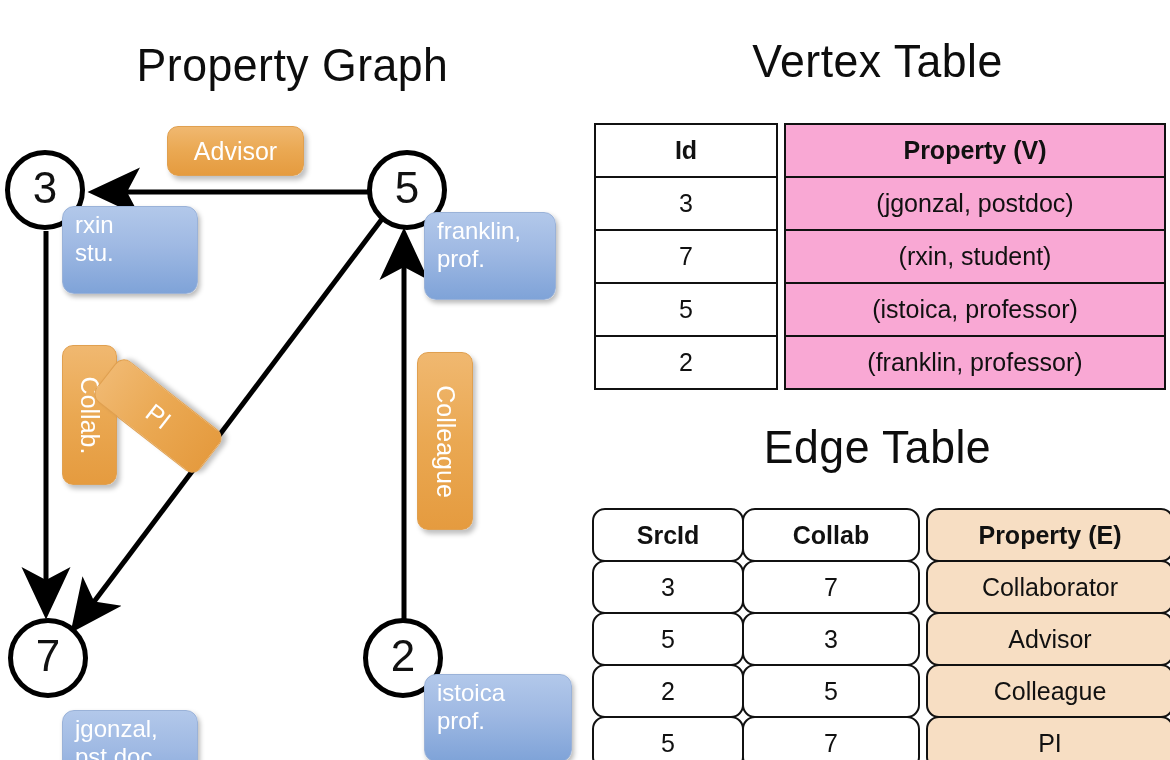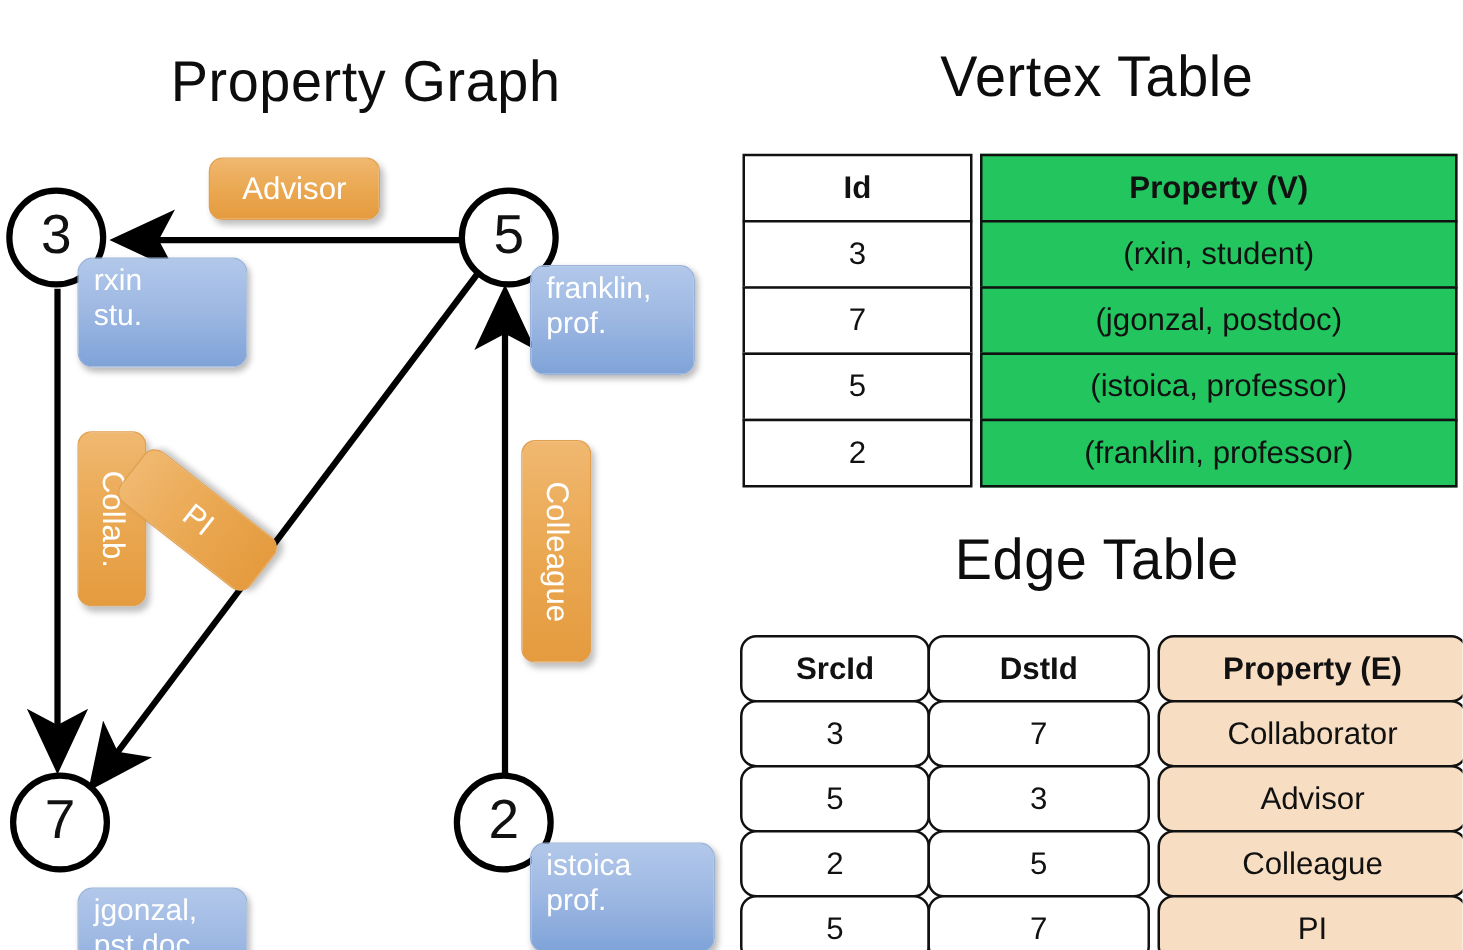--- a/index.html
+++ b/index.html
@@ -98,21 +98,21 @@
     margin-top:-2px;
     display:flex;align-items:center;justify-content:center;
     font-size:25px;
     font-weight:300;
     color:#111;
     background:#fff;
     white-space:nowrap;
   }
   .col .cell:first-child{margin-top:0;}
   .cell.hdr{font-weight:bold;}
-  .cell.blue{background:#22c55e;}
+  .cell.blue{background:#f9a8d4;}
   .cell.peach{background:#f7dec3;}
   .col + .col{margin-left:-2px;}
   .col.gapped{margin-left:6px;}
 
   
   #vertex-table{left:594px;top:103px;}
   #vertex-table .cell{height:55px;}
   #vertex-table .c-id{width:184px;}
   #vertex-table .c-prop{width:382px;}
 
@@ -203,39 +203,39 @@
   <div class="tbl" id="vertex-table">
     <div class="col">
       <div class="cell hdr c-id">Id</div>
       <div class="cell c-id">3</div>
       <div class="cell c-id">7</div>
       <div class="cell c-id">5</div>
       <div class="cell c-id">2</div>
     </div>
     <div class="col gapped">
       <div class="cell hdr blue c-prop">Property (V)</div>
+      <div class="cell blue c-prop">(jgonzal, postdoc)</div>
       <div class="cell blue c-prop">(rxin, student)</div>
-      <div class="cell blue c-prop">(jgonzal, postdoc)</div>
       <div class="cell blue c-prop">(istoica, professor)</div>
       <div class="cell blue c-prop">(franklin, professor)</div>
     </div>
   </div>
 
   <div class="title" id="edge-title">Edge Table</div>
 
   <div class="tbl" id="edge-table">
     <div class="col">
       <div class="cell hdr c-src">SrcId</div>
       <div class="cell c-src">3</div>
       <div class="cell c-src">5</div>
       <div class="cell c-src">2</div>
       <div class="cell c-src">5</div>
     </div>
     <div class="col">
-      <div class="cell hdr c-dst">DstId</div>
+      <div class="cell hdr c-dst">Collab</div>
       <div class="cell c-dst">7</div>
       <div class="cell c-dst">3</div>
       <div class="cell c-dst">5</div>
       <div class="cell c-dst">7</div>
     </div>
     <div class="col gapped">
       <div class="cell hdr peach c-prop">Property (E)</div>
       <div class="cell peach c-prop">Collaborator</div>
       <div class="cell peach c-prop">Advisor</div>
       <div class="cell peach c-prop">Colleague</div>

